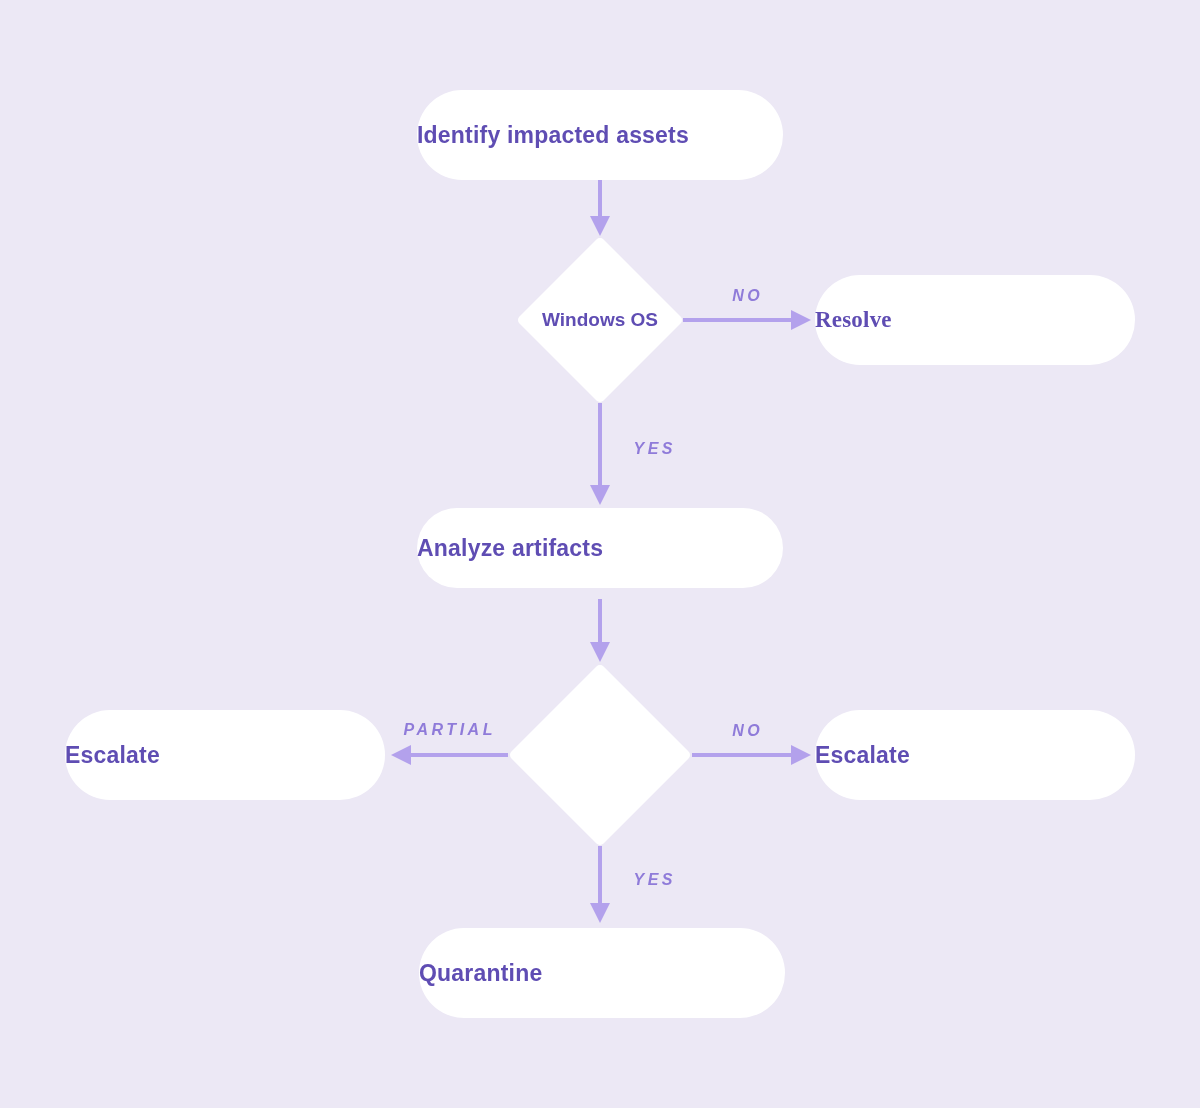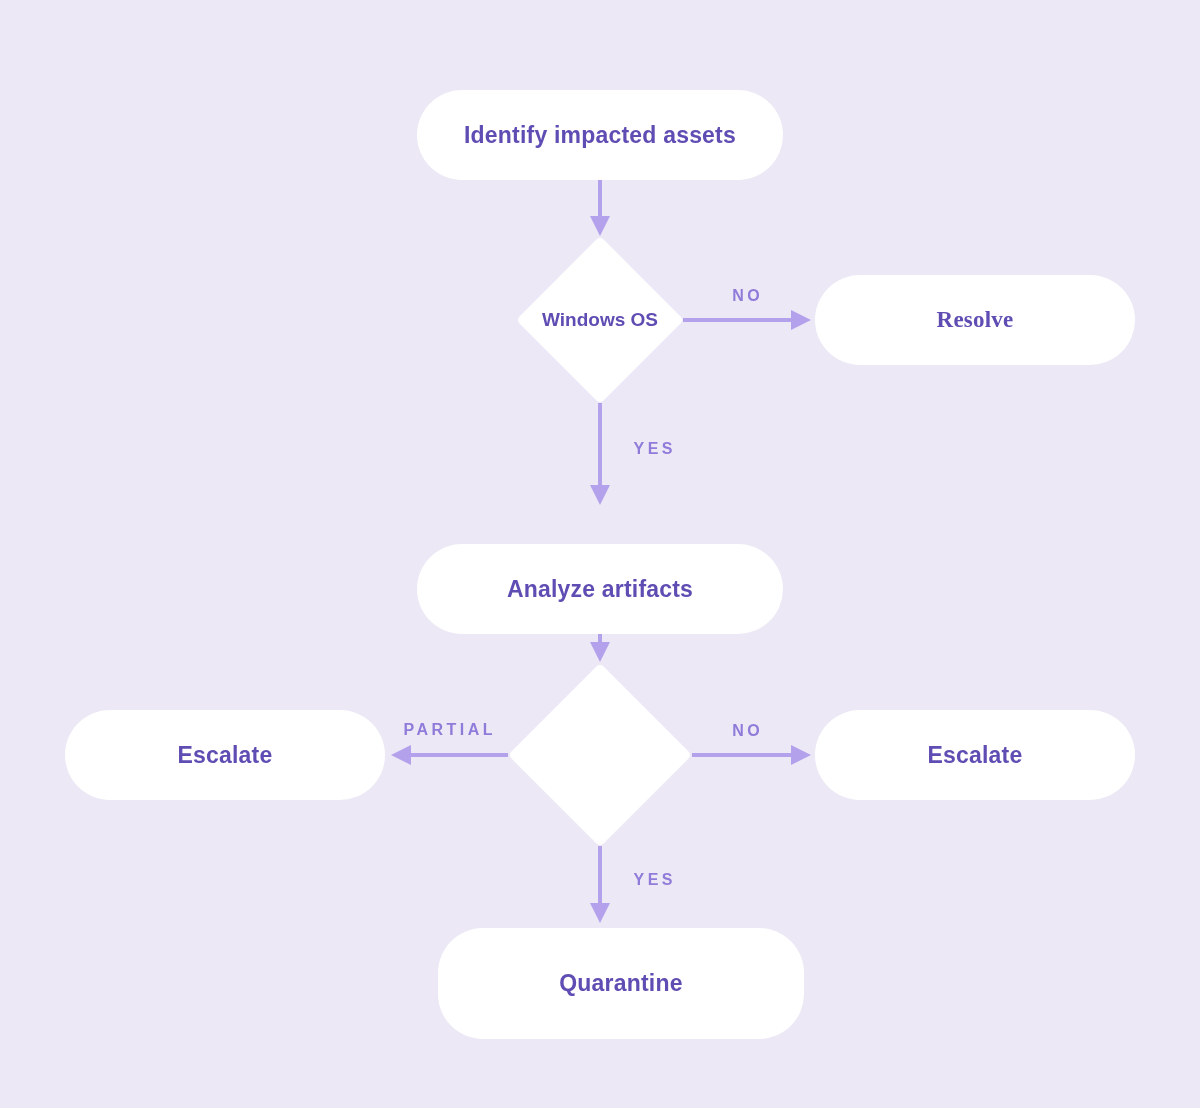--- a/index.html
+++ b/index.html
@@ -38,32 +38,31 @@
     stroke: var(--node-fill);
     stroke-width: 10;
     stroke-linejoin: round;
   }
   .pill {
     position: absolute;
     background: var(--node-fill);
     border-radius: 45px;
     display: flex;
     align-items: center;
-    justify-content: center;
     color: var(--node-text);
     font-size: 23px;
     font-weight: 700;
     letter-spacing: 0.2px;
   }
   .pill-identify   { left: 417px; top:  90px; width: 366px; height: 90px; }
   .pill-resolve    { left: 815px; top: 275px; width: 320px; height: 90px; font-family: Liberation Serif, serif; }
-  .pill-analyze    { left: 417px; top: 508px; width: 366px; height: 90px; margin-top: 36px; }
+  .pill-analyze    { left: 417px; top: 508px; width: 366px; height: 80px; }
   .pill-escalate-l { left:  65px; top: 710px; width: 320px; height: 90px; }
   .pill-escalate-r { left: 815px; top: 710px; width: 320px; height: 90px; }
-  .pill-quarantine { left: 438px; top: 928px; width: 366px; height: 111px; }
+  .pill-quarantine { left: 419px; top: 928px; width: 366px; height: 90px; }
   .diamond-label {
     position: absolute;
     display: flex;
     align-items: center;
     justify-content: center;
     text-align: center;
     color: var(--node-text);
     font-size: 19px;
     font-weight: 700;
     line-height: 1.35;
@@ -71,20 +70,21 @@
   .diamond-label-windows  { left: 530px; top: 280px; width: 140px; height: 80px; }
   .diamond-label-evidence { left: 520px; top: 715px; width: 160px; height: 80px; }
   .edge-label {
     position: absolute;
     text-align: center;
     color: var(--edge-label);
     font-size: 16px;
     font-weight: 700;
     letter-spacing: 3.5px;
     text-indent: 3.5px; 
+    font-style: italic;
   }
   .edge-label-no-top     { left: 686px; top: 287px; width: 120px; }
   .edge-label-yes-mid    { left: 593px; top: 440px; width: 120px; }
   .edge-label-partial    { left: 388px; top: 721px; width: 120px; }
   .edge-label-no-right   { left: 686px; top: 722px; width: 120px; }
   .edge-label-yes-bottom { left: 593px; top: 871px; width: 120px; }
 </style>
 </head>
 <body>
 

